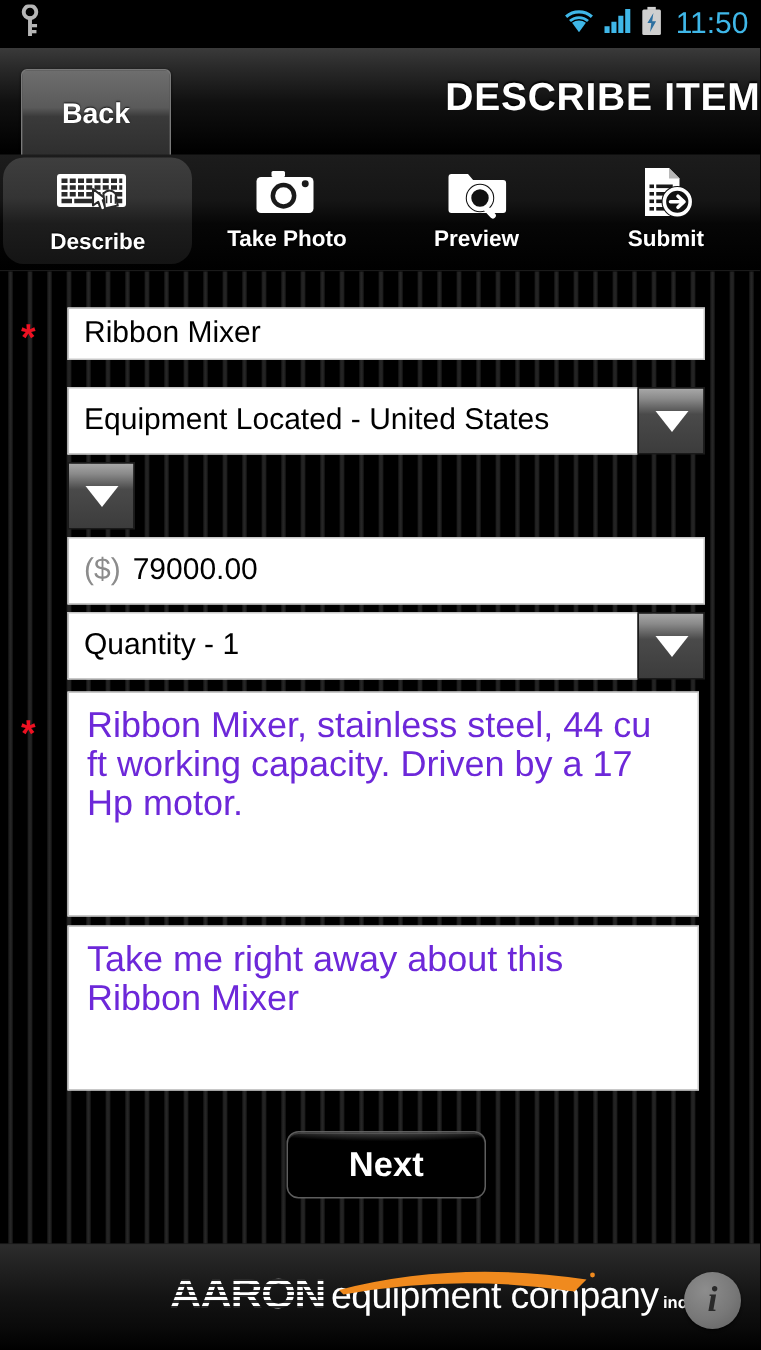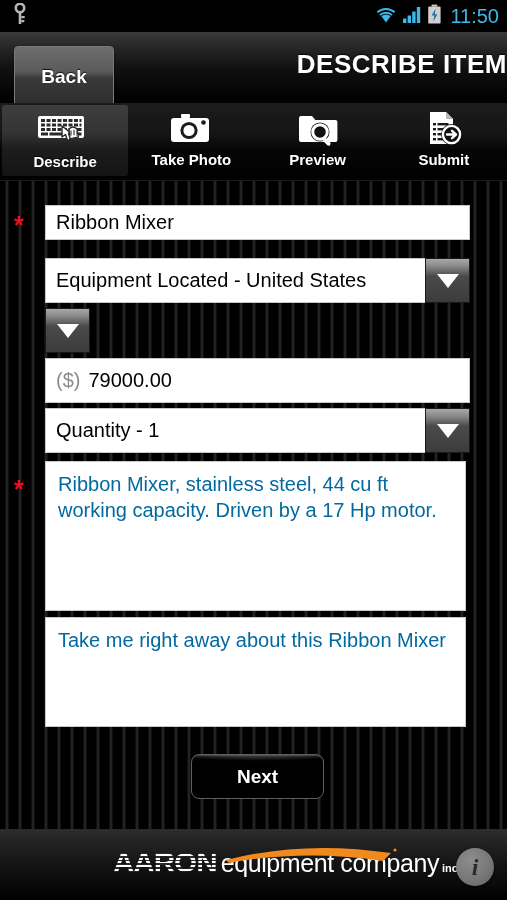--- a/index.html
+++ b/index.html
@@ -75,21 +75,21 @@
   .tab {
     flex: 1 1 0;
     display: flex; flex-direction: column;
     align-items: center; justify-content: flex-start;
     padding-top: 6px;
     cursor: pointer;
     position: relative;
   }
   .tab.active {
     background: linear-gradient(to bottom,#3e3e3e 0%, #343434 38%, #1d1d1d 62%, #141414 100%);
-    border-radius: 3px;
+    border-radius: 14px;
     margin: 2px 0 4px 2px;
   }
   .tab .ticon {
     height: 40px; display: flex; align-items: center; justify-content: center;
   }
   .tab .tlabel {
     color: #fff; font-size: 15px; font-weight: bold;
     margin-top: 2px;
     text-shadow: 0 -1px 1px rgba(0,0,0,0.9);
   }
@@ -123,22 +123,22 @@
     font-size: 20px;
     font-family: "Liberation Sans", sans-serif;
     padding: 0 10px;
     display: flex; align-items: center;
     cursor: text;
   }
   .txtarea {
     width: 421px;
     background: #fff;
     border: 1px solid #c8c8c8;
-    color: #0369a1;
-    font-size: 20px;
+    color: #6d28d9;
+    font-size: 24px;
     line-height: 26px;
     font-family: "Liberation Sans", sans-serif;
     padding: 9px 12px;
     cursor: text;
     overflow: hidden;
   }
   .selwrap {
     position: relative;
     width: 425px; height: 45px;
     display: flex;
@@ -171,21 +171,21 @@
 
   
   .nextbtn {
     position: absolute;
     left: 191px; top: 754px;
     width: 133px; height: 45px;
     border-radius: 8px;
     border: 1px solid #5e5e5e;
     background:
       radial-gradient(ellipse 180% 80% at 50% -36%, #5a5a5a 0%, #444 45%, #000 62%, #000 100%);
-    color: #fff; font-size: 19px; font-weight: bold;
+    color: #fff; font-size: 23px; font-weight: bold;
     display: flex; align-items: center; justify-content: center;
     text-shadow: 0 -1px 1px rgba(0,0,0,0.9);
     box-shadow: inset 0 1px 0 rgba(255,255,255,0.12);
     cursor: pointer;
     z-index: 3;
   }
 
   
   .footer {
     position: absolute; left: 0; top: 829px;

